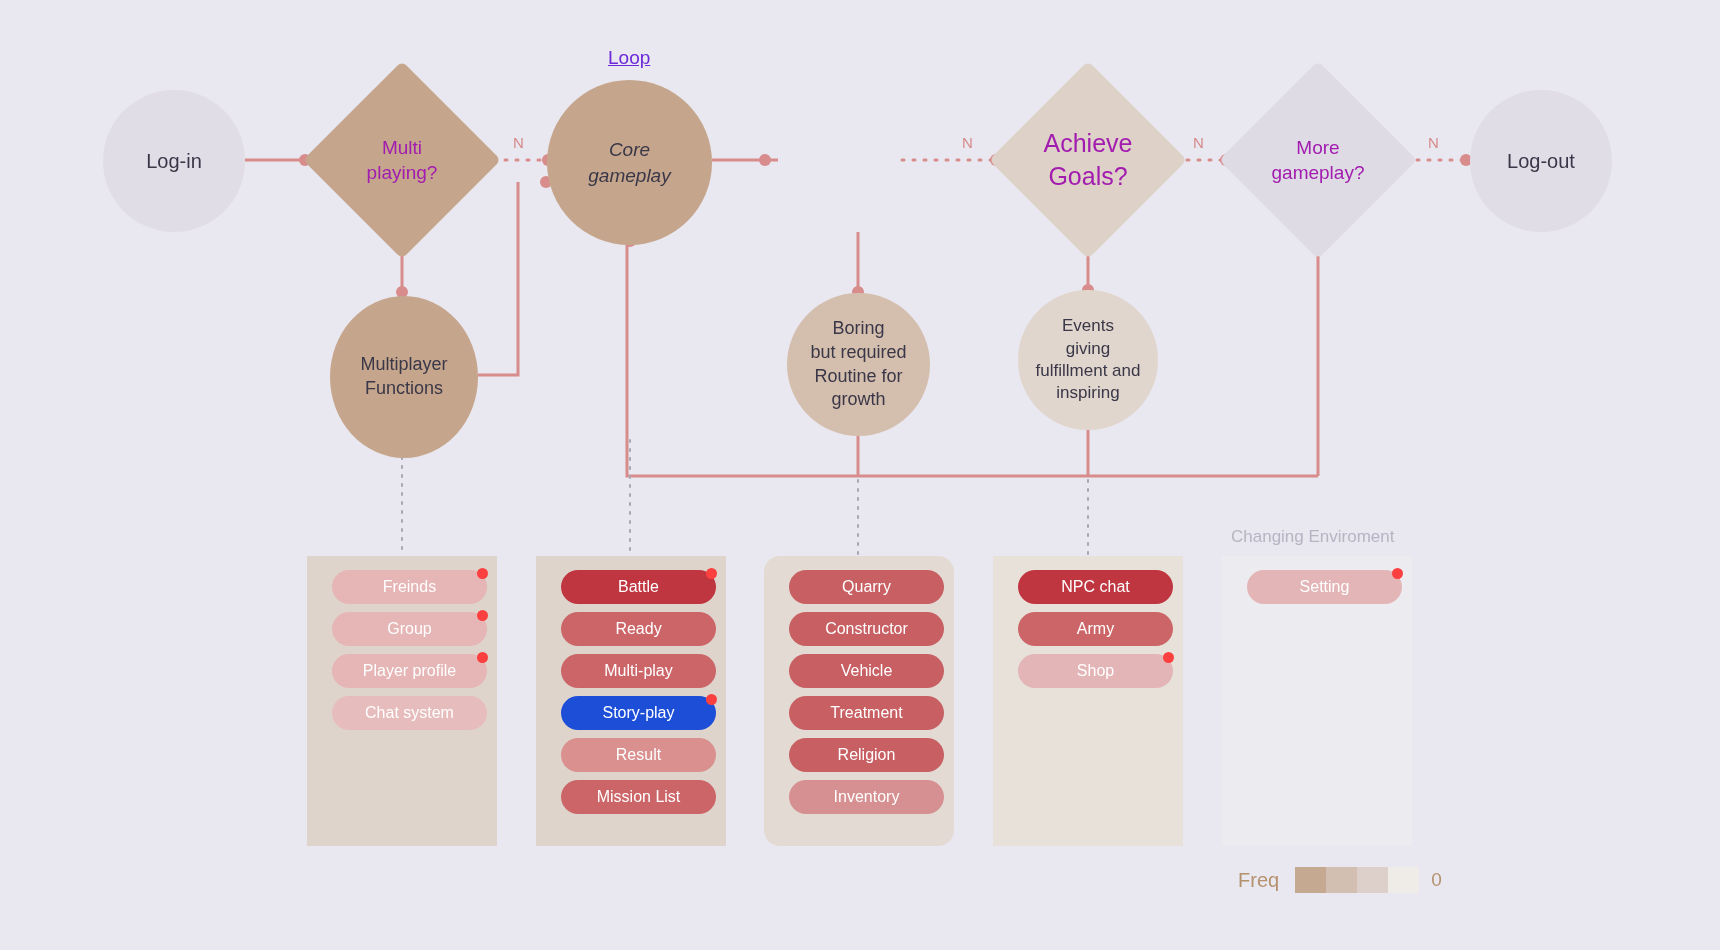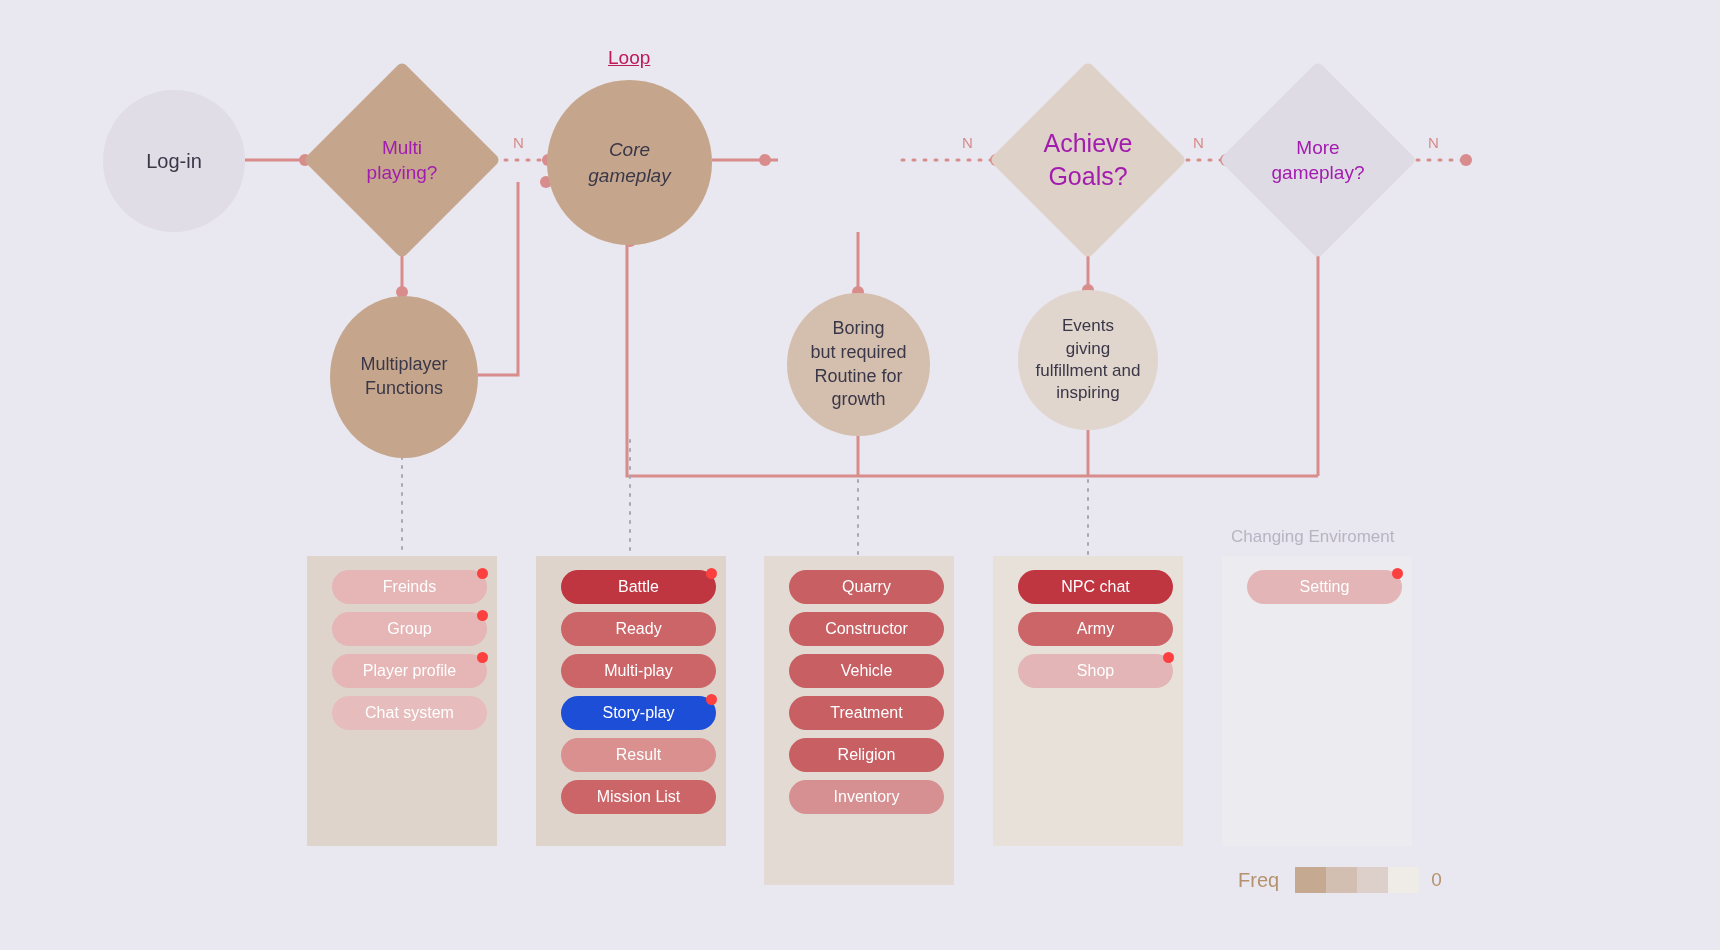--- a/index.html
+++ b/index.html
@@ -35,21 +35,21 @@
     border-radius:6px;
   }
   .diamond .dlabel{
     position:absolute;left:0;top:0;width:100%;height:100%;
     display:flex;align-items:center;justify-content:center;
     text-align:center;color:#a21caf;line-height:1.32;
   }
 
   .loop-label{
     position:absolute;
-    color:#be185d;
+    color:#6d28d9;
     font-size:19px;
     text-decoration:underline;
   }
   .branch-label{
     position:absolute;
     color:#d68b8b;
     font-size:15px;
   }
 
   
@@ -181,20 +181,23 @@
   </div>
 
   <div class="diamond" style="left:1248px;top:90px;width:140px;height:140px;">
     <div class="dshape" style="background:#dedbe4;"></div>
     <div class="dlabel" style="font-size:19px;white-space:pre-line;">
       <span>More
 gameplay?</span>
     </div>
   </div>
 
+  <div class="node circle" style="left:1470px;top:90px;width:142px;height:142px;background:#e0dde7;font-size:20px;">
+    <span>Log-out</span>
+  </div>
 
   <div class="branch-label" style="left:513px;top:134px;">
     <span>N</span>
   </div>
   <div class="branch-label" style="left:962px;top:134px;">
     <span>N</span>
   </div>
   <div class="branch-label" style="left:1193px;top:134px;">
     <span>N</span>
   </div>
@@ -255,21 +258,21 @@
       <span class="dot"></span>
     </div>
     <div class="pill" style="background:#d9908f;">
       <span>Result</span>
     </div>
     <div class="pill" style="background:#cc6568;">
       <span>Mission List</span>
     </div>
   </div>
 
-  <div class="panel" style="left:764px;top:556px;width:190px;height:329px;background:#e3dbd3;">
+  <div class="panel" style="left:764px;top:556px;width:190px;height:290px;background:#e3dbd3;border-radius:16px;">
     <div class="pill" style="background:#c75f63;">
       <span>Quarry</span>
     </div>
     <div class="pill" style="background:#c75f63;">
       <span>Constructor</span>
     </div>
     <div class="pill" style="background:#c75f63;">
       <span>Vehicle</span>
     </div>
     <div class="pill" style="background:#c75f63;">

